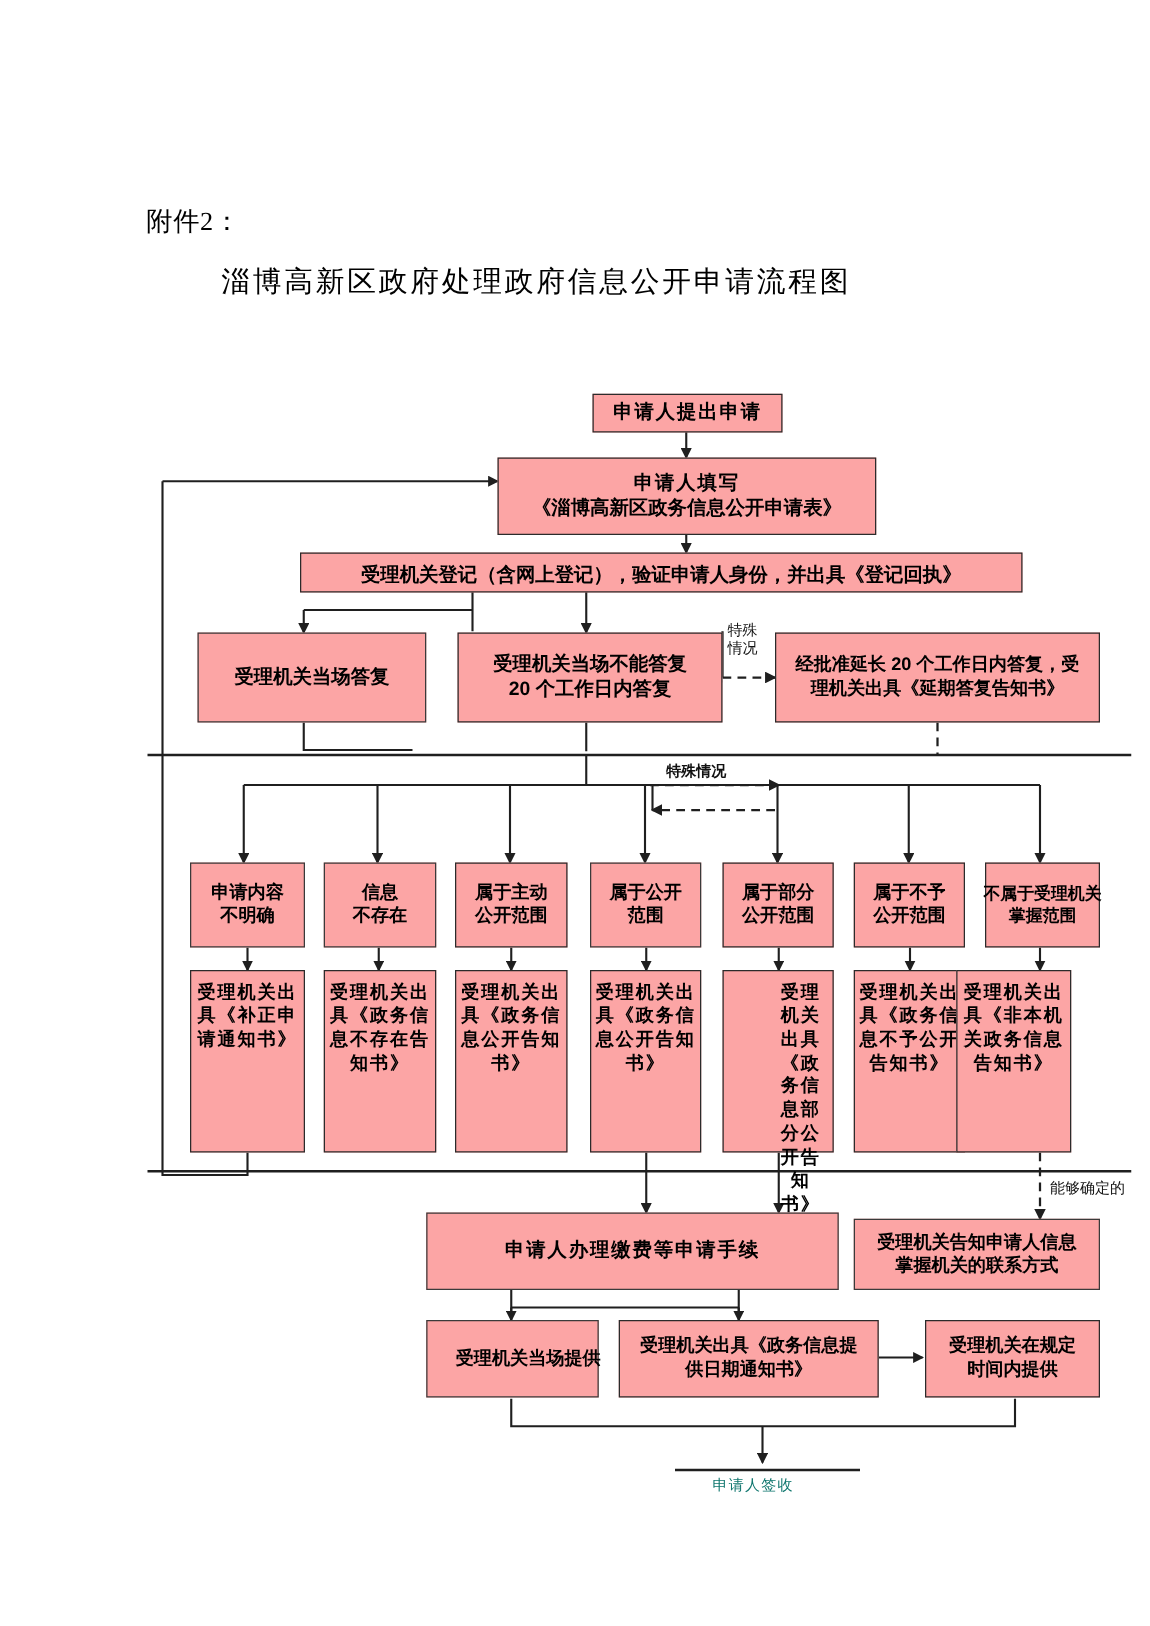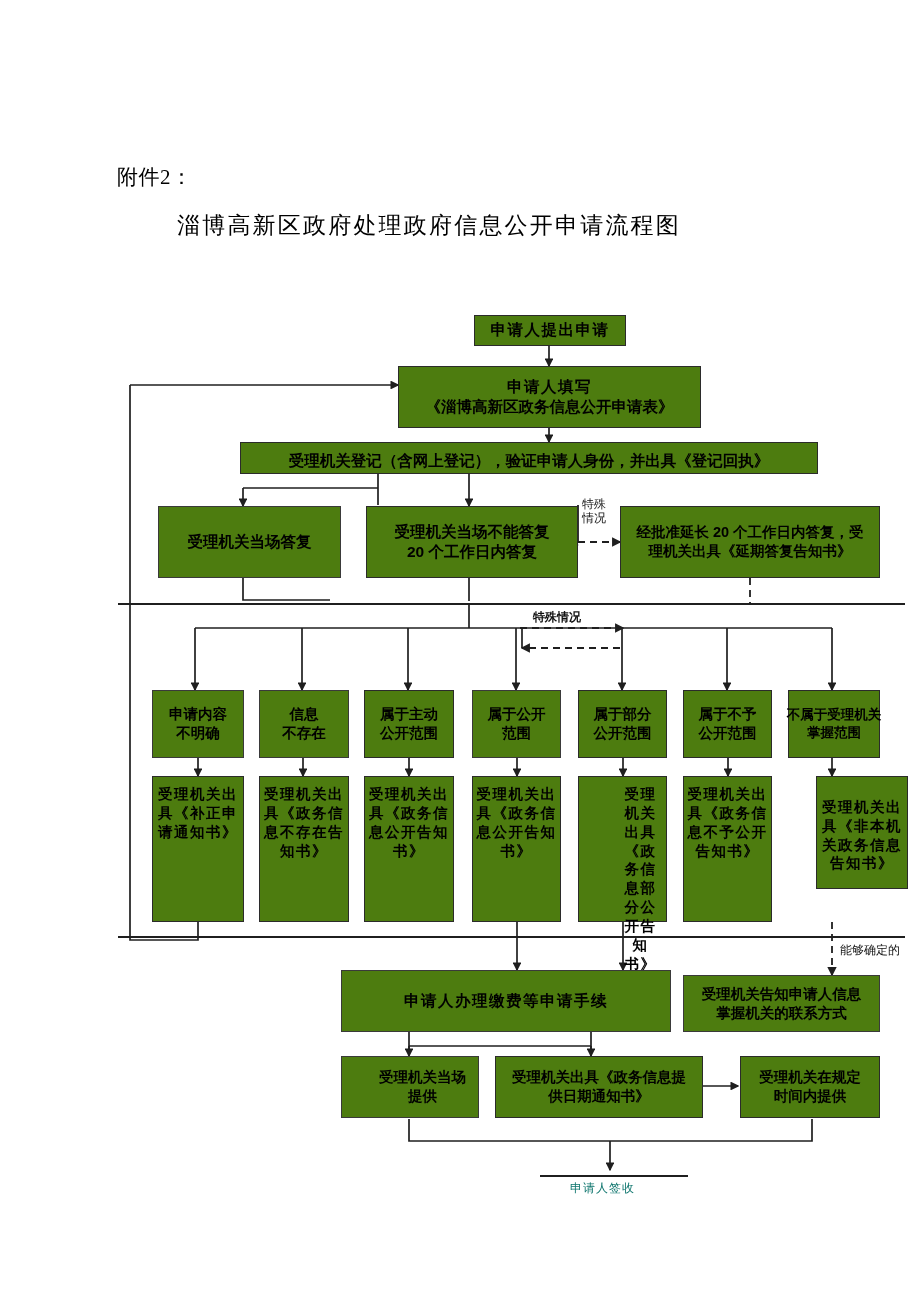--- a/index.html
+++ b/index.html
@@ -45,21 +45,21 @@
     left: 0; top: 0;
     width: 920px; height: 1301px;
     pointer-events: none;
   }
 
   
   .node {
     position: absolute;
     box-sizing: border-box;
     border: 1.6px solid #2b2b2b;
-    background: #4d7c0f;
+    background: #fca5a5;
     display: flex;
     align-items: center;
     justify-content: center;
     text-align: center;
     font-family: "Liberation Sans", "DejaVu Sans", sans-serif;
     font-weight: bold;
     color: #000;
     line-height: 1.30;
     padding: 2px 3px;
   }
@@ -271,38 +271,38 @@
   </div>
   <div class="node n-md wrap sp1" style="left:472px; top:776px; width:89px; height:146px; align-items:flex-start; padding-top:8px;">
     <span class="ln">受理机关出具《政务信息公开告知书》</span>
   </div>
   <div class="node n-md wrap sp1" style="left:578px; top:776px; width:89px; height:146px; align-items:flex-start; padding-top:8px;padding-left:39px;">
     <span class="ln">受理机关出具《政务信息部分公开告知书》</span>
   </div>
   <div class="node n-md wrap sp1" style="left:683px; top:776px; width:89px; height:146px; align-items:flex-start; padding-top:8px;">
     <span class="ln">受理机关出具《政务信息不予公开告知书》</span>
   </div>
-  <div class="node n-md wrap sp1" style="left:816px; top:776px; width:92px; height:113px; align-items:center; padding-top:8px;">
+  <div class="node n-md wrap sp1" style="left:765px; top:776px; width:92px; height:146px; align-items:flex-start; padding-top:8px;">
     <span class="ln">受理机关出具《非本机关政务信息告知书》</span>
   </div>
 
   <div class="side-label" style="left:840px; top:944px;">
     <span>能够确定的</span>
   </div>
 
   <div class="node n-lg thin sp1" style="left:341px; top:970px; width:330px; height:62px;">
     <span class="ln">申请人办理缴费等申请手续</span>
   </div>
 
   <div class="node n-md thin" style="left:683px; top:975px; width:197px; height:57px; flex-direction:column;">
     <span class="ln">受理机关告知申请人信息</span>
     <span class="ln">掌握机关的联系方式</span>
   </div>
 
-  <div class="node n-md thin" style="left:341px; top:1056px; width:138px; height:62px; flex-direction:column;padding-left:28px;">
+  <div class="node n-md thin" style="left:341px; top:1056px; width:138px; height:62px; padding-left:28px;">
     <span class="ln">受理机关当场</span>
     <span class="ln">提供</span>
   </div>
 
   <div class="node n-md" style="left:495px; top:1056px; width:208px; height:62px; flex-direction:column;">
     <span class="ln">受理机关出具《政务信息提</span>
     <span class="ln">供日期通知书》</span>
   </div>
 
   <div class="node n-md" style="left:740px; top:1056px; width:140px; height:62px; flex-direction:column;">

